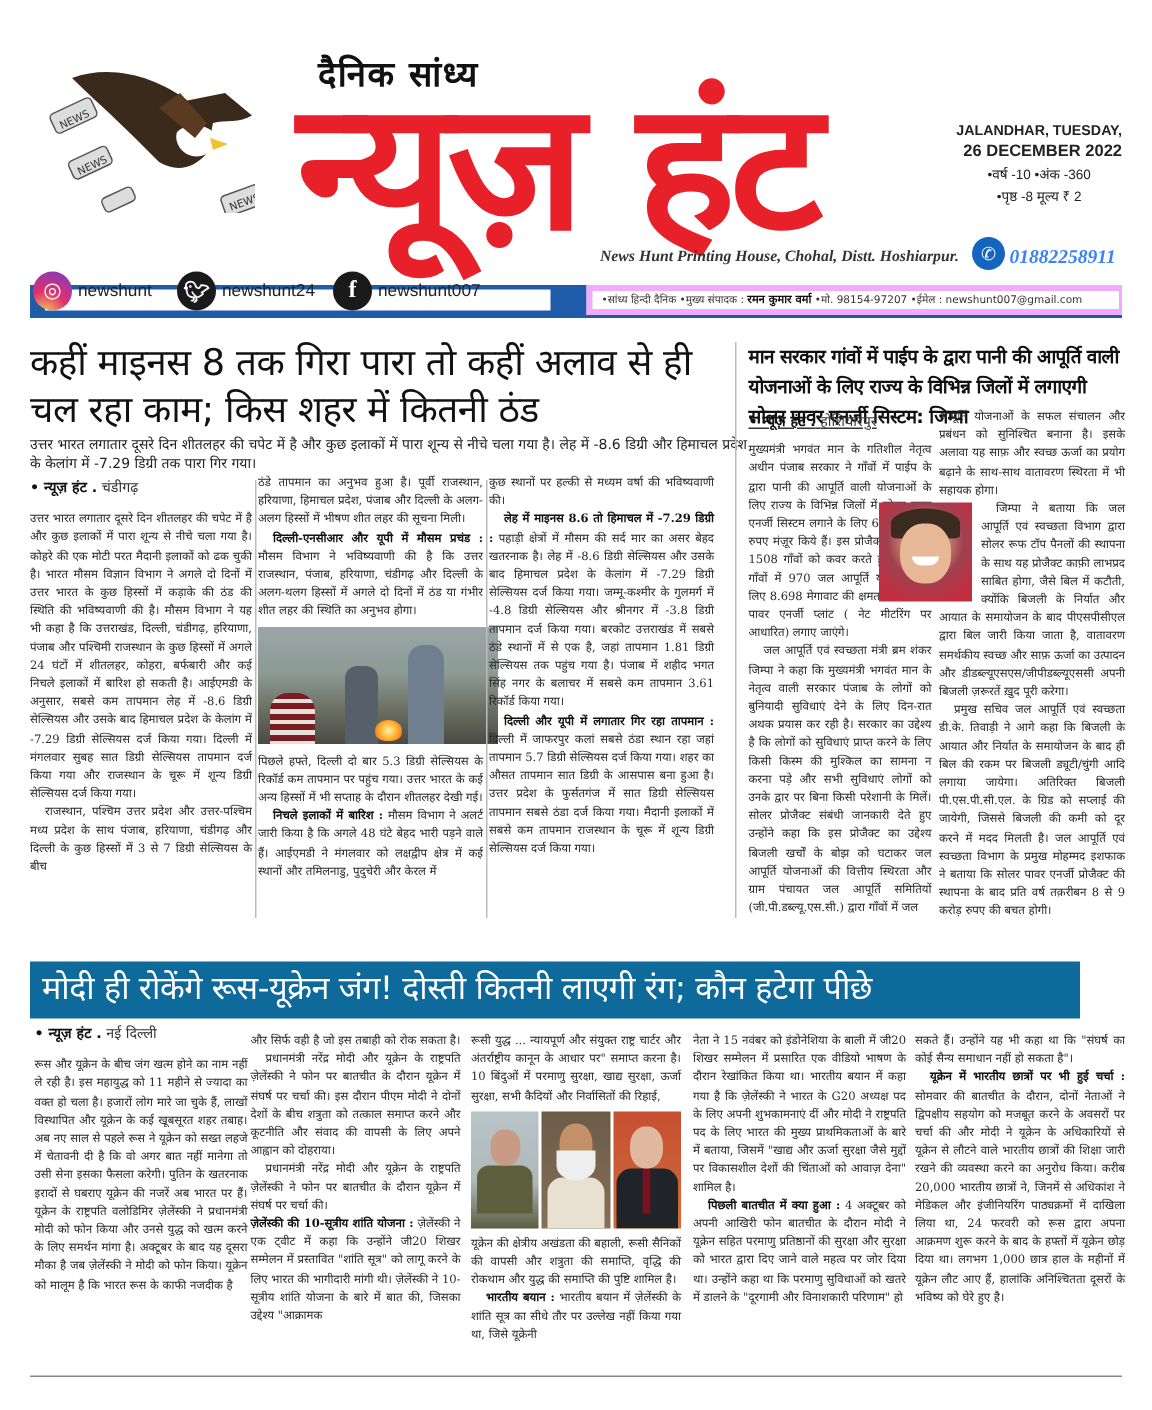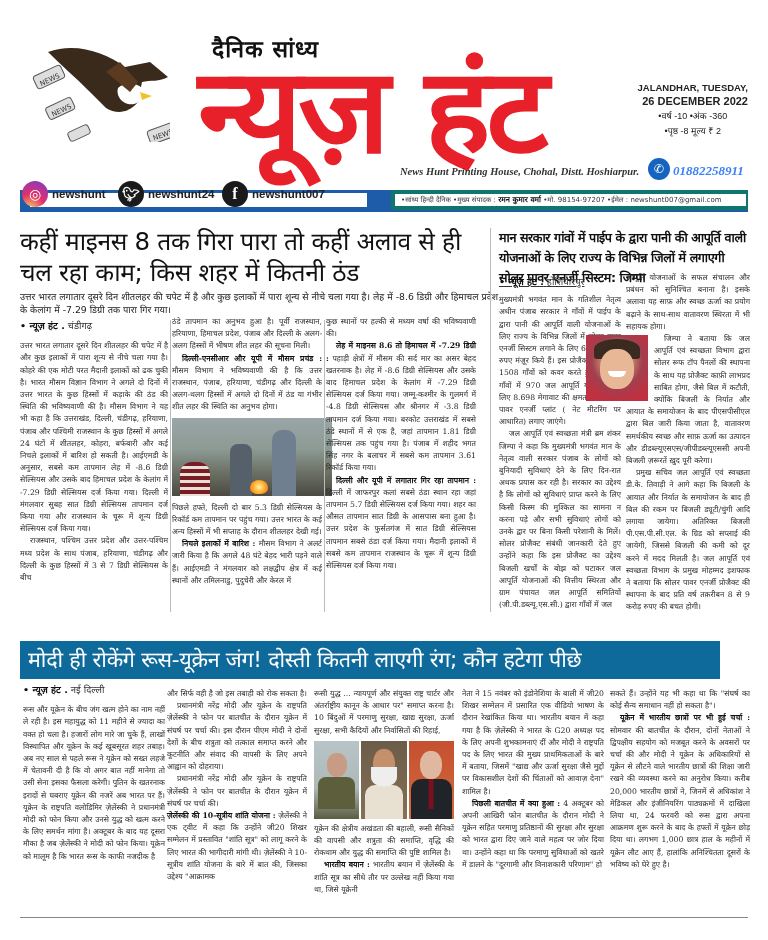--- a/index.html
+++ b/index.html
@@ -16,26 +16,26 @@
   .dateline .date { font-size: 11px; font-weight: bold; margin-top: 2px; }
   .dateline .meta { font-size: 9px; margin-top: 2px; text-align: center; }
   .printing { position: absolute; left: 400px; top: 166px; font-family: "Liberation Serif", serif; font-style: italic; font-weight: bold; font-size: 10.5px; color: #333; }
   .phone-icon { position: absolute; left: 648px; top: 158px; width: 22px; height: 22px; border-radius: 50%; background: #1565c0; color: #fff; font-size: 12px; line-height: 22px; text-align: center; font-family: "DejaVu Sans", sans-serif; }
   .phone-num { position: absolute; left: 673px; top: 163px; font-family: "Liberation Serif", serif; font-style: italic; font-weight: bold; font-size: 13px; color: #3b82f6; }
 
   .social-bar { position: absolute; left: 20px; top: 190px; width: 371px; height: 20px; background: #1e5ba8; }
   .social-bar .inner { position: absolute; left: 10px; top: 3px; right: 24px; height: 14px; background: #fff; }
   .social { position: absolute; top: 181px; display: flex; align-items: center; }
   .social .ico { width: 26px; height: 26px; border-radius: 50%; display: inline-flex; align-items: center; justify-content: center; color: #fff; font-family: "DejaVu Sans", sans-serif; font-weight: bold; font-size: 14px; }
-  .social .handle { font-family: "Liberation Sans", sans-serif; font-weight: bold; font-size: 11.5px; color: #222; margin-left: 4px; }
+  .social .handle { font-family: "Liberation Sans", sans-serif; font-weight: normal; font-size: 11.5px; color: #222; margin-left: 4px; }
   .ig { background: radial-gradient(circle at 30% 110%, #f9d35a 0%, #e1306c 45%, #8a3ab9 90%); }
   .tw { background: #1a1a1a; }
   .fb { background: #1a1a1a; font-family: "Liberation Serif", serif !important; font-size: 16px !important; }
 
-  .info-bar { position: absolute; left: 391px; top: 190px; width: 357px; height: 20px; background: #0f766e; }
+  .info-bar { position: absolute; left: 391px; top: 190px; width: 357px; height: 20px; background: #f0abfc; }
   .info-bar .inner { position: absolute; left: 4px; top: 4px; right: 2px; height: 12px; background: #fff; font-family: "DejaVu Sans", sans-serif; font-size: 7px; line-height: 12px; color: #333; padding-left: 6px; white-space: nowrap; overflow: hidden; }
   .info-bar .inner b { color: #111; font-size: 7.5px; }
   .bottom-rule { position: absolute; left: 20px; top: 210px; width: 728px; height: 2px; background: #1e5ba8; }
 
   
   .h1 { position: absolute; left: 20px; top: 226px; width: 480px; font-family: "DejaVu Sans", sans-serif; font-size: 24.5px; line-height: 31px; font-weight: normal; color: #111; letter-spacing: -0.3px; }
   .dek { position: absolute; left: 20px; top: 290px; width: 480px; font-family: "DejaVu Sans", sans-serif; font-size: 9.3px; line-height: 13px; color: #222; }
 
   .byline { font-family: "DejaVu Sans", sans-serif; font-size: 9.5px; color: #333; }
   .byline b { font-weight: bold; color: #111; }

